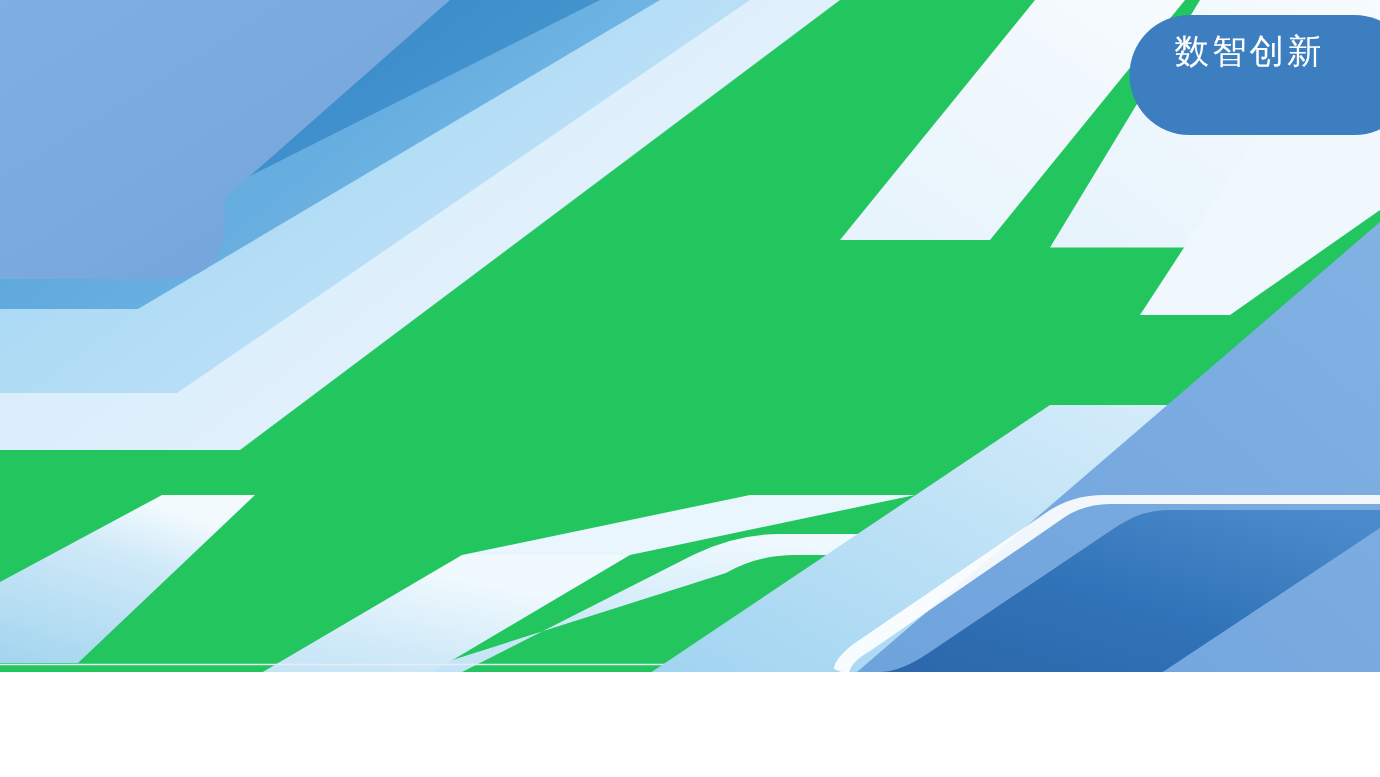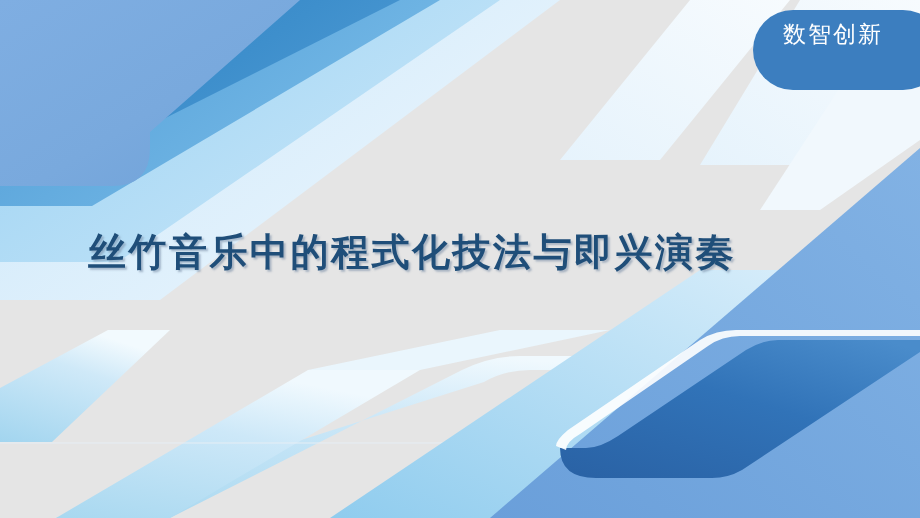--- a/index.html
+++ b/index.html
@@ -7,23 +7,23 @@
     padding: 0;
     background: #ffffff;
   }
   body {
     font-family: "Liberation Sans", "DejaVu Sans", sans-serif;
   }
 
   #slide {
     position: relative;
     width: 920px;
-    height: 518px;
+    height: 448px;
     overflow: hidden;
-    background: #e5e5e5;
+    background: #22c55e;
   }
 
   #bg-svg {
     position: absolute;
     left: 0;
     top: 0;
     width: 920px;
     height: 518px;
     display: block;
   }
@@ -174,15 +174,14 @@
              L596,478
              Q560,478 560,448 Z" fill="url(#gradBotDark)"></path>
 
     <path d="M556,446 Q556,440 568,430 L700,340 Q716,330 736,330 L920,330 L920,336 L740,336 Q722,336 708,346 L580,434 Q566,442 566,450 Z" fill="#FFFFFF" opacity="0.9"></path>
   </svg>
 
   <div id="badge">
     <div class="badge-line">数智创新</div>
   </div>
 
-  <div id="title">丝竹音乐中的程式化技法与即兴演奏</div>
 
 </div>
 
 </body></html>

